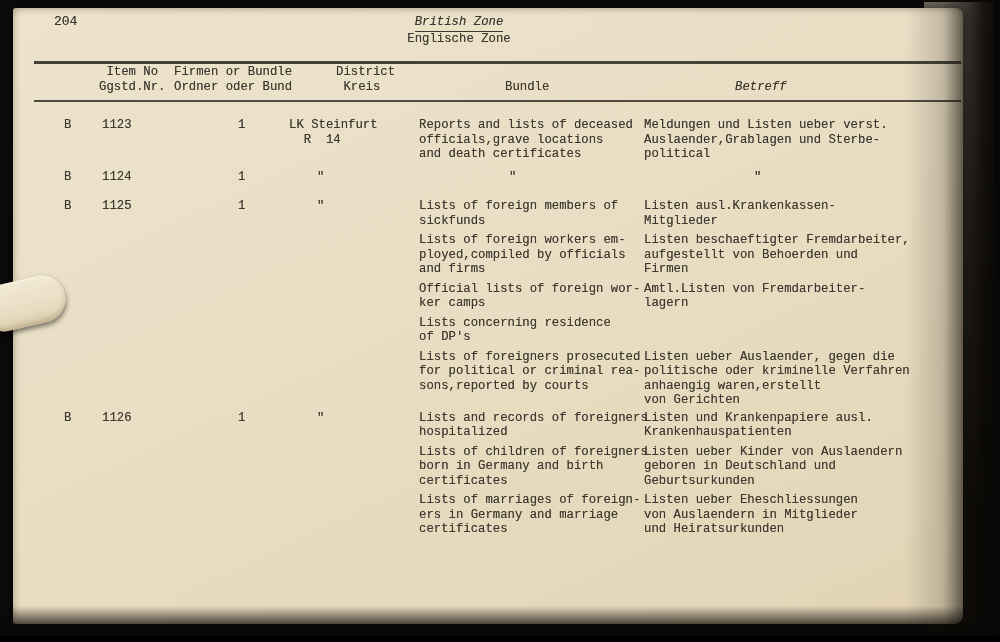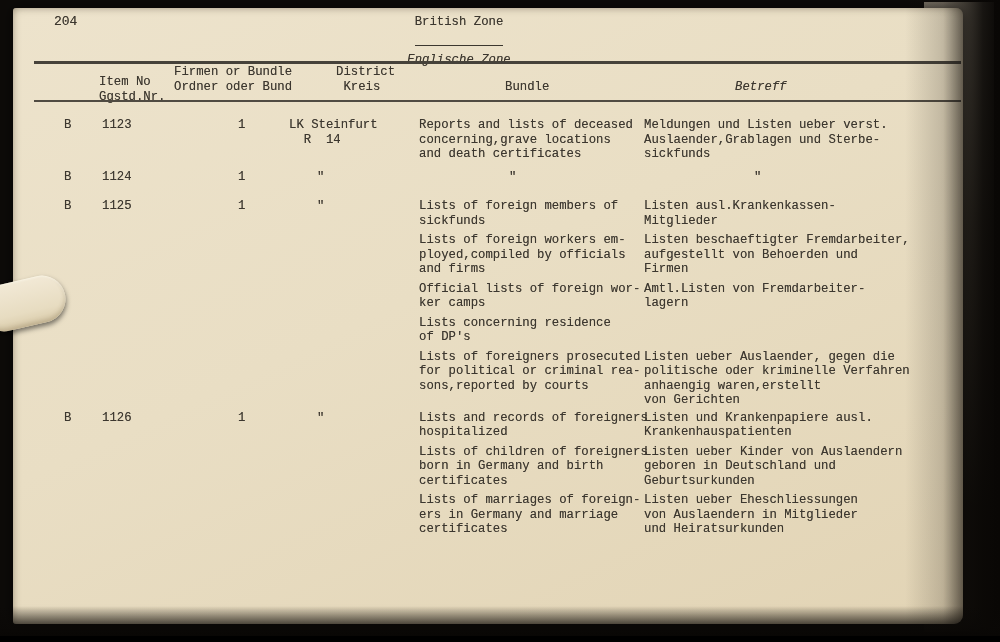--- a/index.html
+++ b/index.html
@@ -37,28 +37,28 @@
   }
   .tab{
     position:absolute; left:-20px; top:280px; width:86px; height:47px; z-index:4;
     background:linear-gradient(180deg,#f2e9d6 0%,#e7dcc1 70%,#d9cbaa 100%);
     border-radius:26px;
     transform:rotate(-13deg);
     box-shadow:0 3px 5px rgba(0,0,0,.5), inset 0 -3px 4px rgba(110,90,60,.25), inset 0 1px 2px rgba(255,252,240,.7);
   }
   .page-number{ position:absolute; left:41px; top:7px; font-size:13px; }
   .title-block{ position:absolute; left:376px; top:7px; width:140px; text-align:center; }
-  .title{ display:inline-block; border-bottom:1.4px solid #3c372f; padding-bottom:15px; white-space:pre; }
-  .subtitle{ margin-top:7px; white-space:pre;font-style:italic; }
+  .title{ display:inline-block; border-bottom:1.4px solid #3c372f; padding-bottom:1px; white-space:pre;font-style:italic; }
+  .subtitle{ white-space:pre; }
   .rule{ position:absolute; left:21px; width:927px; background:#46423a; }
   .rule-top{ top:53px; height:2.5px; }
   .rule-mid{ top:92px; height:1.5px; background:#504b42; }
   .thead{ position:absolute; left:0; top:57px; width:100%; height:34px; }
   .th{ position:absolute; white-space:pre; }
-  .h-item{ left:86px; top:10px; }
+  .h-item{ left:86px; top:0;text-align:center; }
   .h-folder{ left:161px; top:0; }
   .h-district{ left:323px; top:0; }
   .h-subject{ left:492px; top:14.5px; }
   .h-betreff{ left:722px; top:14.5px;font-style:italic; }
   .tbody{ position:absolute; left:0; top:110px; right:10px; }
   .row{
     display:grid; grid-template-columns:38px 122px 65px 130px 1fr;
     padding-left:51px; align-items:start;
   }
   .row-1123{ margin-bottom:8px; }
@@ -108,25 +108,25 @@
 
       <div class="row row-1123">
         <div class="cell c-marker">B</div>
         <div class="cell c-item">1123</div>
         <div class="cell c-folder">1</div>
         <div class="cell c-district">LK Steinfurt
   R  14</div>
         <div class="c-entries">
           <div class="entry">
             <div class="cell subject">Reports and lists of deceased
-concerning,grave locations
+officials,grave locations
 and death certificates</div>
             <div class="cell betreff">Meldungen und Listen ueber verst.
 Auslaender,Grablagen und Sterbe-
-sickfunds</div>
+political</div>
           </div>
         </div>
       </div>
 
       <div class="row row-1124">
         <div class="cell c-marker">B</div>
         <div class="cell c-item">1124</div>
         <div class="cell c-folder">1</div>
         <div class="cell c-district ditto">"</div>
         <div class="c-entries">

